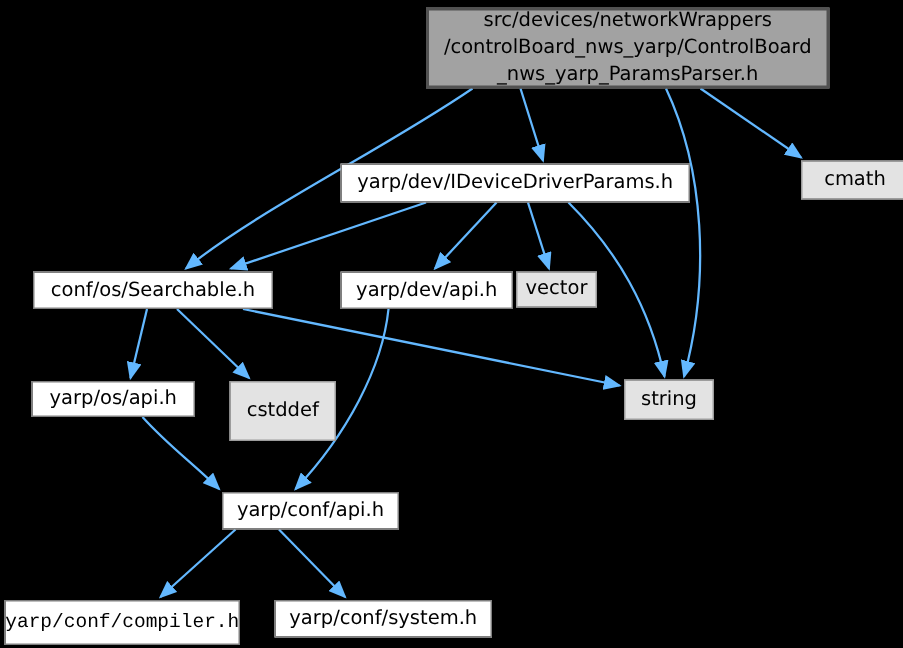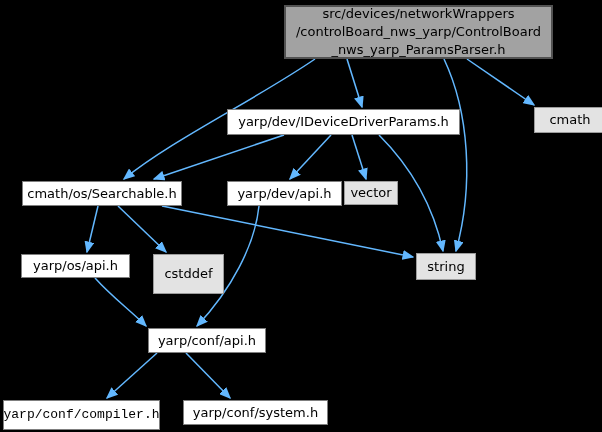--- a/index.html
+++ b/index.html
@@ -64,21 +64,21 @@
       <path d="M259,206 C255,245 231,290 197,326" fill="none" stroke="#63b8ff" stroke-width="1.5" marker-end="url(#arrow)"></path>
       <path d="M157,353 L107,398" fill="none" stroke="#63b8ff" stroke-width="1.5" marker-end="url(#arrow)"></path>
       <path d="M186,353 L230,398" fill="none" stroke="#63b8ff" stroke-width="1.5" marker-end="url(#arrow)"></path>
     </svg>
   <div id="node-layer">
       <div class="node root" style="left: 284px; top: 5px; width: 269px; height: 54px;"><span>src/devices/networkWrappers
 /controlBoard_nws_yarp/ControlBoard
 _nws_yarp_ParamsParser.h</span></div>
       <div class="node user" style="left: 227px; top: 109px; width: 233px; height: 26px;"><span>yarp/dev/IDeviceDriverParams.h</span></div>
       <div class="node system" style="left: 534px; top: 107px; width: 72px; height: 26px;"><span>cmath</span></div>
-      <div class="node user" style="left: 22px; top: 181px; width: 160px; height: 25px;"><span>cmath/os/Searchable.h</span></div>
+      <div class="node user" style="left: 22px; top: 181px; width: 160px; height: 25px;"><span>conf/os/Searchable.h</span></div>
       <div class="node user" style="left: 205px; top: 181px; width: 115px; height: 25px; margin-left: 22px;"><span>yarp/dev/api.h</span></div>
       <div class="node system" style="left: 344px; top: 181px; width: 54px; height: 24px;"><span>vector</span></div>
       <div class="node user" style="left: 21px; top: 254px; width: 109px; height: 24px;"><span>yarp/os/api.h</span></div>
       <div class="node system" style="left: 153px; top: 254px; width: 71px; height: 40px;"><span>cstddef</span></div>
       <div class="node system" style="left: 416px; top: 253px; width: 60px; height: 27px;"><span>string</span></div>
       <div class="node user" style="left: 110px; top: 328px; width: 118px; height: 25px; margin-left: 38px;"><span>yarp/conf/api.h</span></div>
       <div class="node user" style="left: 3px; top: 400px; width: 157px; height: 30px; font-family: Liberation Mono, monospace;"><span>yarp/conf/compiler.h</span></div>
       <div class="node user" style="left: 183px; top: 400px; width: 145px; height: 25px;"><span>yarp/conf/system.h</span></div>
     </div>
 </div>

